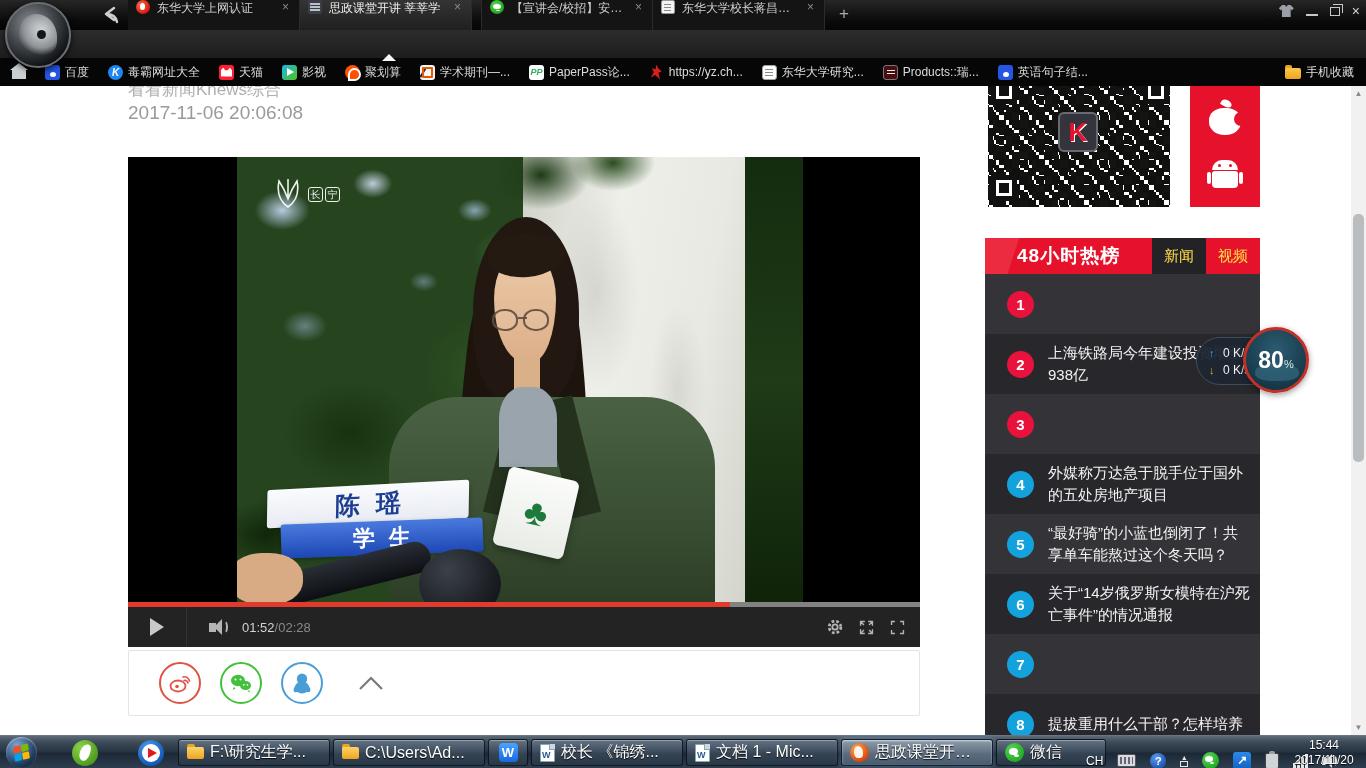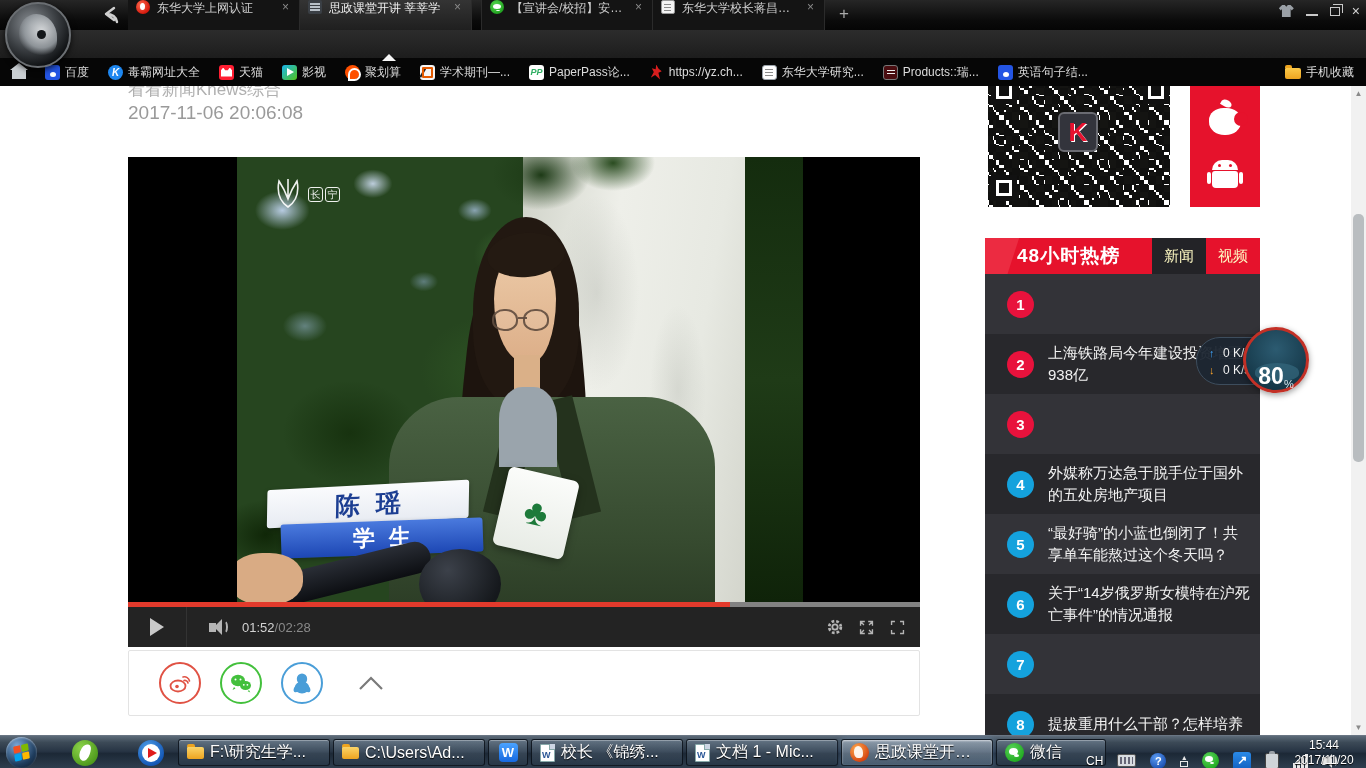--- a/index.html
+++ b/index.html
@@ -185,40 +185,40 @@
 .ahead{position:absolute;left:5px;top:0;width:26px;height:10px;background:#fff;border-radius:13px 13px 0 0}
 .ahead::before{content:"";position:absolute;left:6px;top:4px;width:3px;height:3px;border-radius:50%;background:#e6122c;box-shadow:11px 0 0 #e6122c}
 .aarm{position:absolute;top:12px;width:4px;height:12px;background:#fff;border-radius:2px}
 .aarm.l{left:0}.aarm.r{right:0}
 
 .hotlist{position:absolute;left:985px;top:152px;width:275px}
 .hl-head{position:relative;height:36px;background:#e6122c;display:flex;align-items:center;overflow:hidden}
 .hl-k{position:absolute;left:-6px;top:-4px;width:34px;height:46px;background:#f04054;transform:skewX(-18deg);opacity:.55}
 .hl-title{margin-left:32px;color:#fff;font-size:19px;font-weight:bold;letter-spacing:1px;position:relative}
 .hl-tabs{margin-left:auto;display:flex;height:36px;position:relative}
-.hl-tab{width:54px;display:flex;align-items:center;justify-content:center;color:#fef9c3;font-size:15px}
+.hl-tab{width:54px;display:flex;align-items:center;justify-content:center;color:#fde047;font-size:15px}
 .hl-tab.sel{background:#232327}
 .hot-item{display:flex;align-items:center;height:60px;background:#28282c}
 .hot-item:nth-child(even){background:#333338}
 .badge{flex:0 0 27px;width:27px;height:27px;margin-left:22px;border-radius:50%;color:#fff;font-size:15px;font-weight:bold;display:flex;align-items:center;justify-content:center}
 .badge.red{background:#e8123c}
 .badge.blue{background:#14a2dd}
 .htext{margin-left:14px;margin-right:10px;color:#f2f2f2;font-size:15px;line-height:1.5}
 
 .vscroll{position:absolute;left:1351px;top:0;width:15px;height:649px;background:#f1f1f1}
 .vs-up{position:absolute;left:0;top:0;width:15px;height:15px;color:#8a8a8a;font-size:8px;text-align:center;line-height:15px}
 .vs-dn{position:absolute;left:0;bottom:0;width:15px;height:15px;color:#8a8a8a;font-size:8px;text-align:center;line-height:15px}
 .vs-thumb{position:absolute;left:2px;top:128px;width:11px;height:248px;background:#b9bdc0;border-radius:5px}
 
 .ns-pill{position:absolute;left:1196px;top:251px;width:88px;height:48px;background:rgba(28,38,50,.95);border:1px solid #3d4d5d;border-radius:24px;z-index:50;padding:6px 0 0 12px}
 .ns-row{display:flex;align-items:center;gap:4px;height:17px}
 .ns-arrow{font-size:11px;font-weight:bold;width:10px}
 .ns-up{color:#3fa6ff}.ns-dn{color:#ffa62a}
 .ns-val{color:#f2f2f2;font-size:12px}
-.ns-circle{position:absolute;left:1243px;top:241px;width:66px;height:66px;border-radius:50%;border:3px solid #c33026;background:radial-gradient(circle at 50% 32%,#2c5b71,#16394a 72%,#0f2d3b);z-index:51;display:flex;align-items:flex-end;justify-content:center;box-shadow:0 2px 6px rgba(0,0,0,.4)}
+.ns-circle{position:absolute;left:1243px;top:241px;width:66px;height:66px;border-radius:50%;border:3px solid #c33026;background:radial-gradient(circle at 50% 32%,#2c5b71,#16394a 72%,#0f2d3b);z-index:51;display:flex;align-items:center;justify-content:center;box-shadow:0 2px 6px rgba(0,0,0,.4)}
 .ns-circle::before{content:"";position:absolute;left:9px;bottom:9px;width:44px;height:18px;background:#35687e;border-radius:50% 50% 40% 40%;opacity:.7}
 .ns-pct{position:relative;color:#fff;font-size:23px;font-weight:bold}
 .ns-unit{position:relative;color:#d8e8ee;font-size:11px;margin-top:8px}
 
 
 .taskbar{position:absolute;left:0;top:735px;width:1366px;height:33px;
 background:linear-gradient(180deg,#5d6b79,#3c4a57 20%,#273444 48%,#1c2836 55%,#2e3e4e 100%);border-top:1px solid #6a7684}
 .orb{position:absolute;left:6px;top:1px;width:31px;height:31px;border-radius:50%;background:radial-gradient(circle at 35% 28%,#7aa7d8,#1f3d5e 62%,#0a1522);box-shadow:inset 0 1px 2px rgba(255,255,255,.5);display:flex;align-items:center;justify-content:center}
 .flag{display:grid;grid-template-columns:7px 7px;grid-template-rows:7px 7px;gap:1px;transform:rotate(-8deg) skewY(-5deg)}
 .flag i{border-radius:1px}

